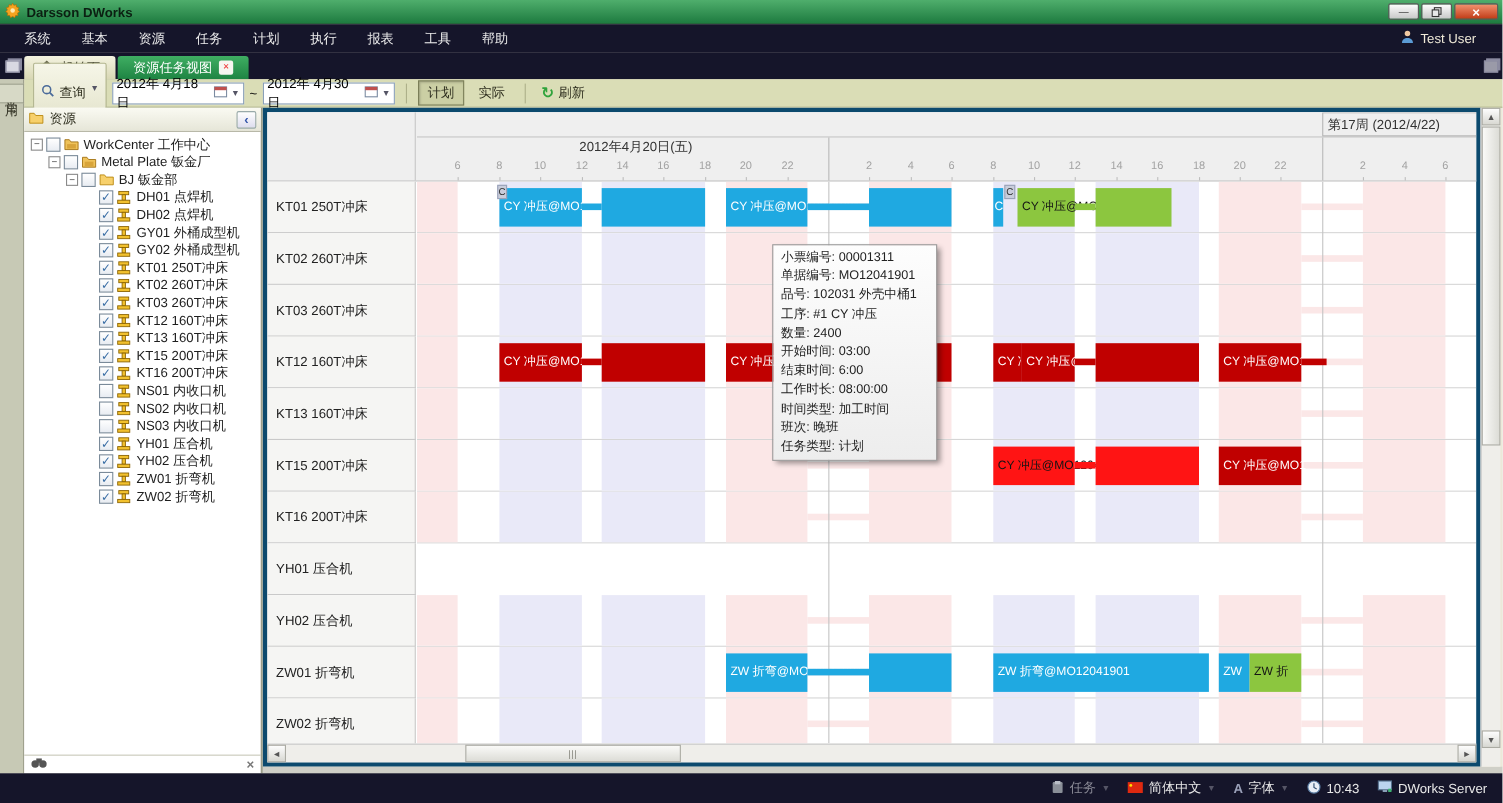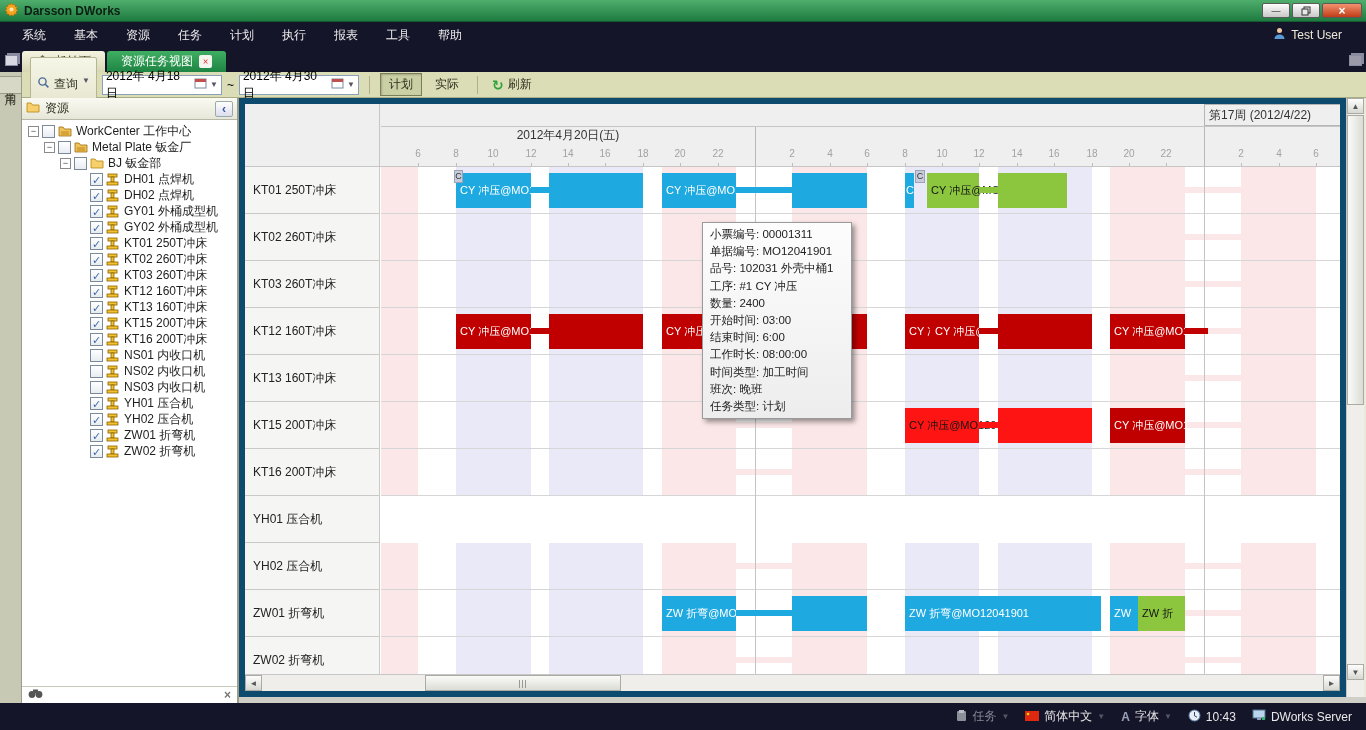--- a/index.html
+++ b/index.html
@@ -75,21 +75,21 @@
 
   
   .content { flex:1; display:flex; flex-direction:column; min-width:0; background:#ECE9D8; }
   .viewtabs { height:22px; display:flex; align-items:flex-end; padding-left:3px; background:#ECE9D8; }
   .vt { height:20px; padding:0 10px; display:flex; align-items:center; background:#E0DDC8;
     border:1px solid #9a9a8a; border-bottom:none; border-radius:2px 2px 0 0; margin-right:2px; color:#333; }
   .vt.active { background:#F4F4EE; outline:1px dotted #666; outline-offset:-3px; }
 
   
   .ganttwrap { flex:1; display:flex; min-height:0; }
-  .gantt { width:1107px; border:6px solid #0c4a6e; background:#fff; display:flex; flex-direction:column; }
+  .gantt { width:1107px; border:4px solid #0c4a6e; background:#fff; display:flex; flex-direction:column; }
   .g-head { height:63px; position:relative; background:#EFEFEF; border-bottom:1px solid #C6C6C6; flex:none; overflow:hidden; }
   .g-head-left { position:absolute; left:0; top:0; width:135px; height:63px; border-right:1px solid #C6C6C6; }
   .g-scale { position:absolute; left:136px; top:0; right:0; height:63px; overflow:hidden; }
   .weekline { position:absolute; left:0; right:0; top:22px; height:1px; background:#C6C6C6; }
   .wkcell { position:absolute; top:0; height:22px; border:1px solid #B5B5B5; padding-left:4px; line-height:20px; color:#333; }
   .daycell { position:absolute; top:23px; height:20px; text-align:center; color:#333; }
   .dayline { position:absolute; top:23px; height:40px; width:1px; background:#B8B8B8; }
   .tick { position:absolute; top:44px; transform:translateX(-50%); color:#A2A2A2; font-size:10px; }
   .tickmark { position:absolute; bottom:0; width:1px; height:4px; background:#BDBDBD; }
   .g-body { position:relative; flex:1; overflow:hidden; }
@@ -511,21 +511,21 @@
         </div>
 
         <div class="content">
           <div class="ganttwrap">
             <div class="gantt">
               <div class="g-head">
                 <div class="g-head-left"></div>
                 <div class="g-scale">
                     <div class="weekline"></div>
                     <div class="wkcell" style="left: 823px; width: 148px;">第17周 (2012/4/22)</div>
-                    <div class="daycell" style="left: 0px; width: 374px;">2012年4月20日(五)</div>
+                    <div class="daycell" style="left: 12px; width: 374px;">2012年4月20日(五)</div>
                     <div class="tick" style="left: 37px;">6</div>
                     <div class="tickmark" style="left: 37px;"></div>
                     <div class="tick" style="left: 75px;">8</div>
                     <div class="tickmark" style="left: 75px;"></div>
                     <div class="tick" style="left: 112px;">10</div>
                     <div class="tickmark" style="left: 112px;"></div>
                     <div class="tick" style="left: 150px;">12</div>
                     <div class="tickmark" style="left: 150px;"></div>
                     <div class="tick" style="left: 187px;">14</div>
                     <div class="tickmark" style="left: 187px;"></div>

